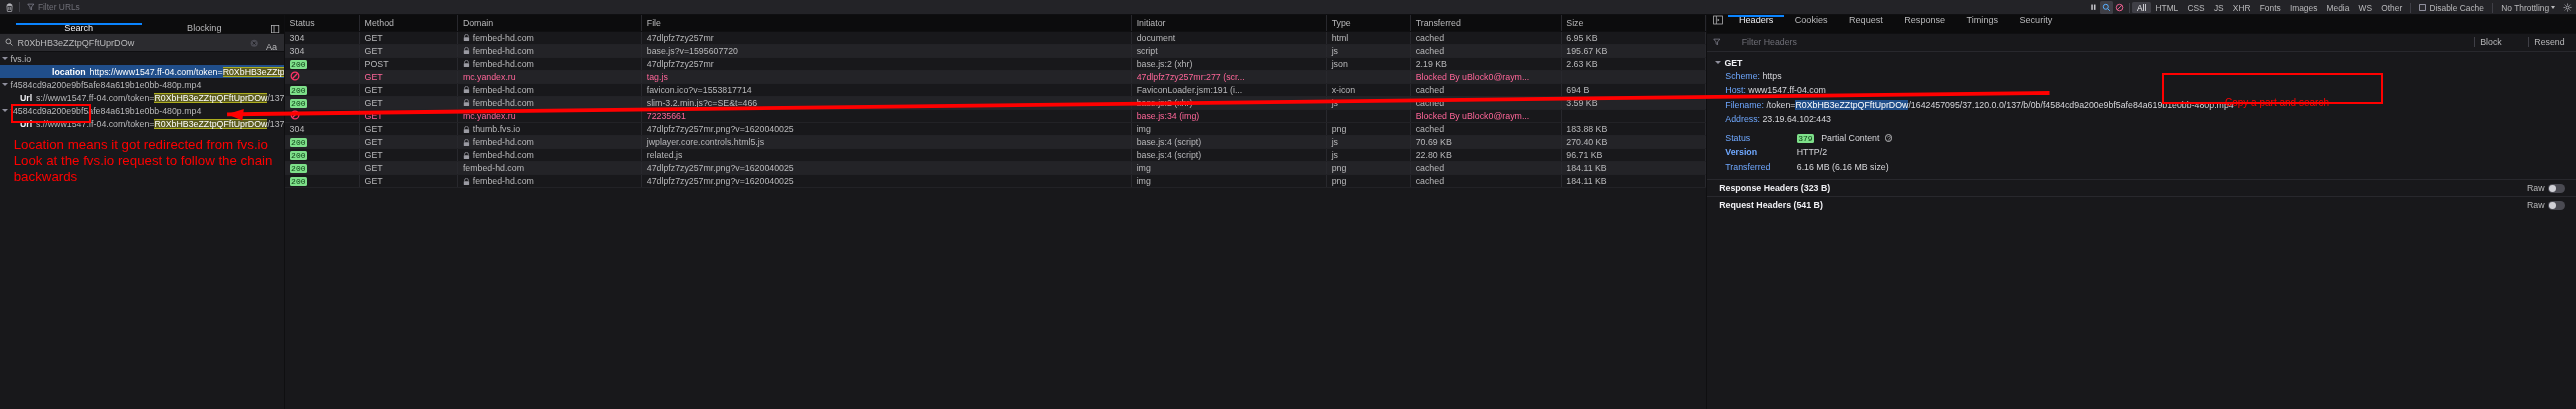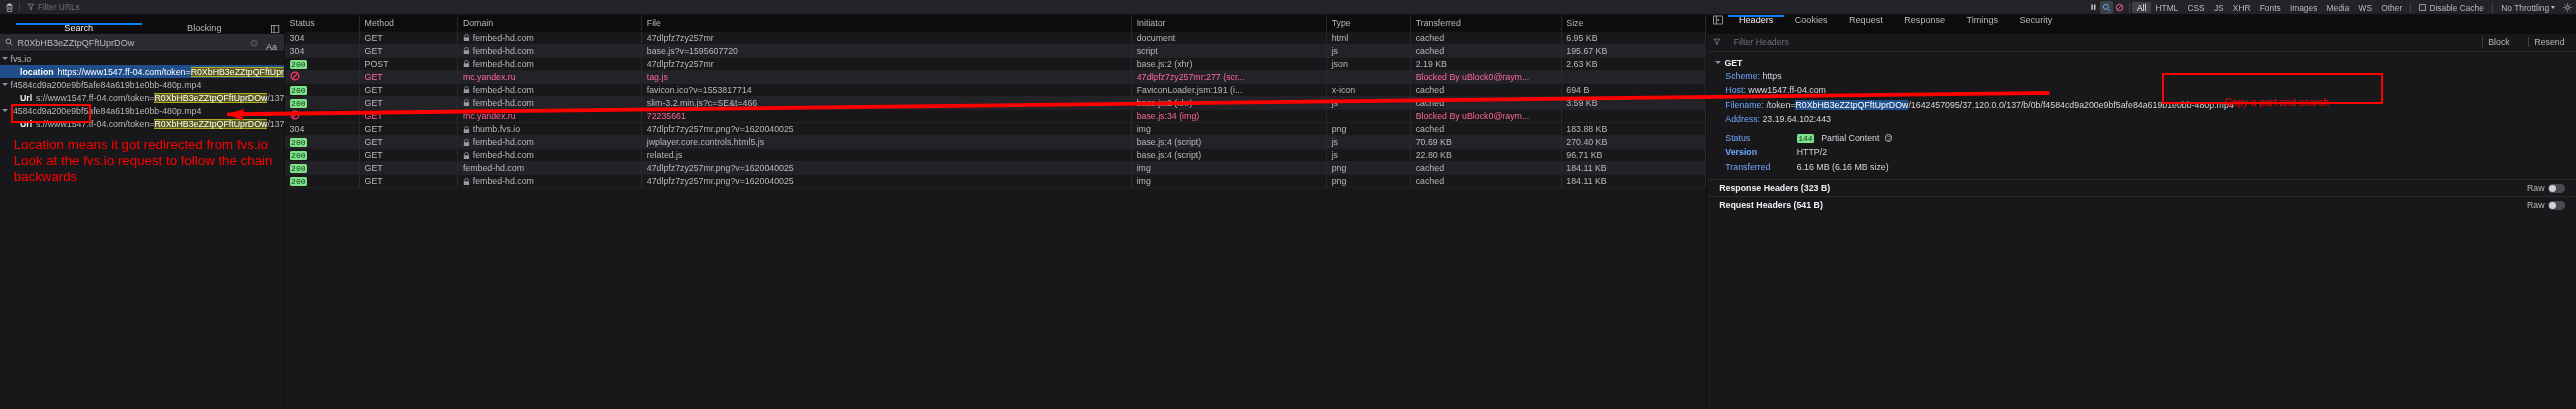--- a/index.html
+++ b/index.html
@@ -94,21 +94,21 @@
     display: flex; align-items: center; gap: 3px;
     height: 13px; padding-left: 1.5px; color: #b9b9bb; white-space: nowrap; cursor: pointer;
   }
   .tri { width:0;height:0;border-left:3px solid transparent;border-right:3px solid transparent;border-top:3.8px solid #8f8f9d; }
   .res-item {
     height: 13px; display: flex; align-items: center; padding-left: 20px;
     white-space: nowrap; overflow: hidden; cursor: pointer;
   }
   .res-item.selected { background: #204e8a; }
   .res-key { font-weight: bold; color: #f0f0f4; margin-right: 3.8px; }
-  .res-item.selected .res-key { color: #ffffff; }
+  .res-item.selected .res-key { color: #ffffff; margin-left: 32px; }
   .res-val { color: #b9b9bb; }
   .res-item.selected .res-val { color: #ffffff; }
   .hl { background: #5c5c1e; color: #fff; box-shadow: 0 0.8px 0 #c8c820 inset, 0 -0.8px 0 #c8c820 inset; }
   .res-item.selected .hl { background: #5c5c1e; }
 
   .annot {
     color: #ff0000; font-size: 13.3px; line-height: 16px;
     padding: 6.1px 0 0 13.7px; white-space: pre-line;
     font-family: "Liberation Sans", sans-serif;
   }
@@ -153,21 +153,21 @@
     border-bottom: 0.8px solid #0f0f11; font-size: 9.1px;
   }
   .det-toggle { width: 21.3px; display:flex;align-items:center;justify-content:center; cursor:pointer;}
   .det-tab {
     padding: 0 10.7px; display: flex; align-items: center; color: #b9b9bb; cursor: pointer; position: relative;
     white-space: nowrap;
   }
   .det-tab.active { color: #f0f0f4; }
   .det-tab.active::before { content:""; position:absolute; top:0; left:0; right:0; height:1.5px; background:#0a84ff; }
   .det-filter {
-    height: 17.5px; min-height: 17.5px; display: flex; align-items: center; gap: 13px;
+    height: 17.5px; min-height: 17.5px; display: flex; align-items: center; gap: 21px;
     padding: 0 6.1px; background: #18181b; border-bottom: 0.8px solid #28282d;
     font-size: 8.8px;
     justify-content: flex-end;
   }
   .det-filter .ph { color: #6f6f77; flex: 1; }
   .df-btn { padding: 0 5.3px; color: #b9b9bb; cursor: pointer; border-left: 0.8px solid #3f3f46; line-height: 10px;}
   .det-body { flex: 1; overflow: hidden; font-size: 8.8px; padding-top: 4.6px; }
   .hdr-grp { display: flex; align-items: center; gap: 3.8px; padding: 1.5px 0 1.5px 7.6px; color: #f0f0f4; font-weight: bold; cursor:pointer;}
   .hdr-grp .tri2 { width:0;height:0;border-left:3px solid transparent;border-right:3px solid transparent;border-top:3.8px solid #8f8f9d; }
   .hdr-row { padding: 1.5px 0 1.5px 18.3px; line-height: 11.4px; }
@@ -566,21 +566,21 @@
         <div class="hdr-row" style="position:relative;">
           <span class="k">Filename:</span>
           <span class="v">/token=</span><span class="hsel">R0XbHB3eZZtpQFftUprDOw</span><span class="v">/1642457095/37.120.0.0/137/b/0b/f4584cd9a200e9bf5afe84a619b1e0bb-480p.mp4</span>
         </div>
         <div class="hdr-row">
           <span class="k">Address:</span>
           <span class="v">23.19.64.102:443</span>
         </div>
         <div class="hdr-row" style="padding-top:6.1px;">
           <span class="k" style="display:inline-block;width:69px;">Status</span>
-          <span class="badge-200">144</span>
+          <span class="badge-200">379</span>
           <span class="v" style="margin-left:4.6px;">Partial Content</span>
           <span class="status-dot"></span>
         </div>
         <div class="hdr-row">
           <span class="k" style="display:inline-block;width:69px;font-weight:bold;">Version</span>
           <span class="v">HTTP/2</span>
         </div>
         <div class="hdr-row">
           <span class="k" style="display:inline-block;width:69px;">Transferred</span>
           <span class="v">6.16 MB (6.16 MB size)</span>

